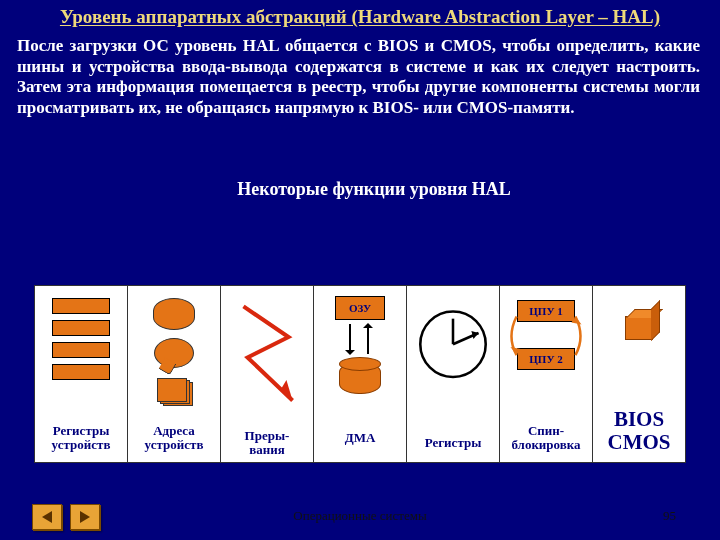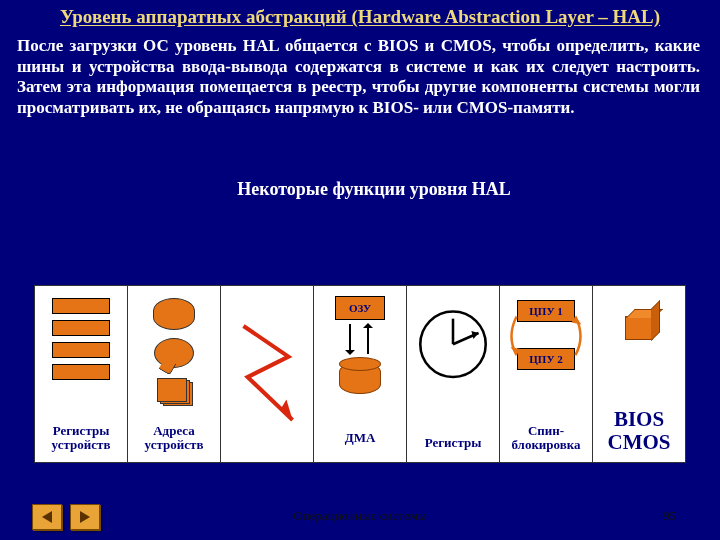--- a/index.html
+++ b/index.html
@@ -228,20 +228,22 @@
     <div class="cell-label">Адреса устройств</div>
   </div>
 
   <div class="cell">
     <div class="cell-canvas">
       <svg width="100%" height="100%" viewBox="0 0 90 130">
         <polyline points="22,18 66,48 26,68 70,110" fill="none" stroke="#d9280e" stroke-width="4"></polyline>
         <polygon points="70,110 58,100 64,90" fill="#d9280e"></polygon>
       </svg>
     </div>
+    <div class="cell-label" style="white-space:pre-line">Преры-
+вания</div>
   </div>
 
   <div class="cell">
     <div class="cell-canvas">
       <div class="ram-box">ОЗУ</div>
       <div class="arrow-v down" style="left:38%;"></div>
       <div class="arrow-v up" style="left:58%;"></div>
       <div class="cyl-body"></div>
     </div>
     <div class="cell-label">ДМА</div>

